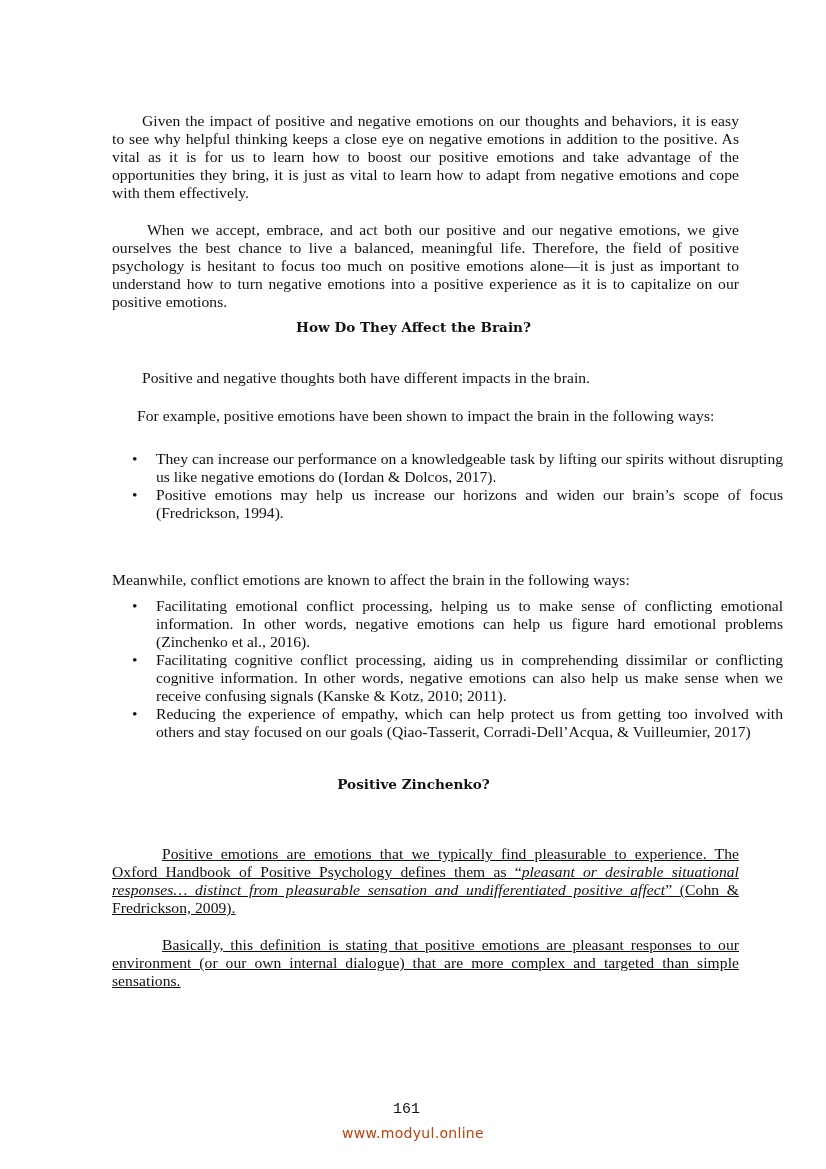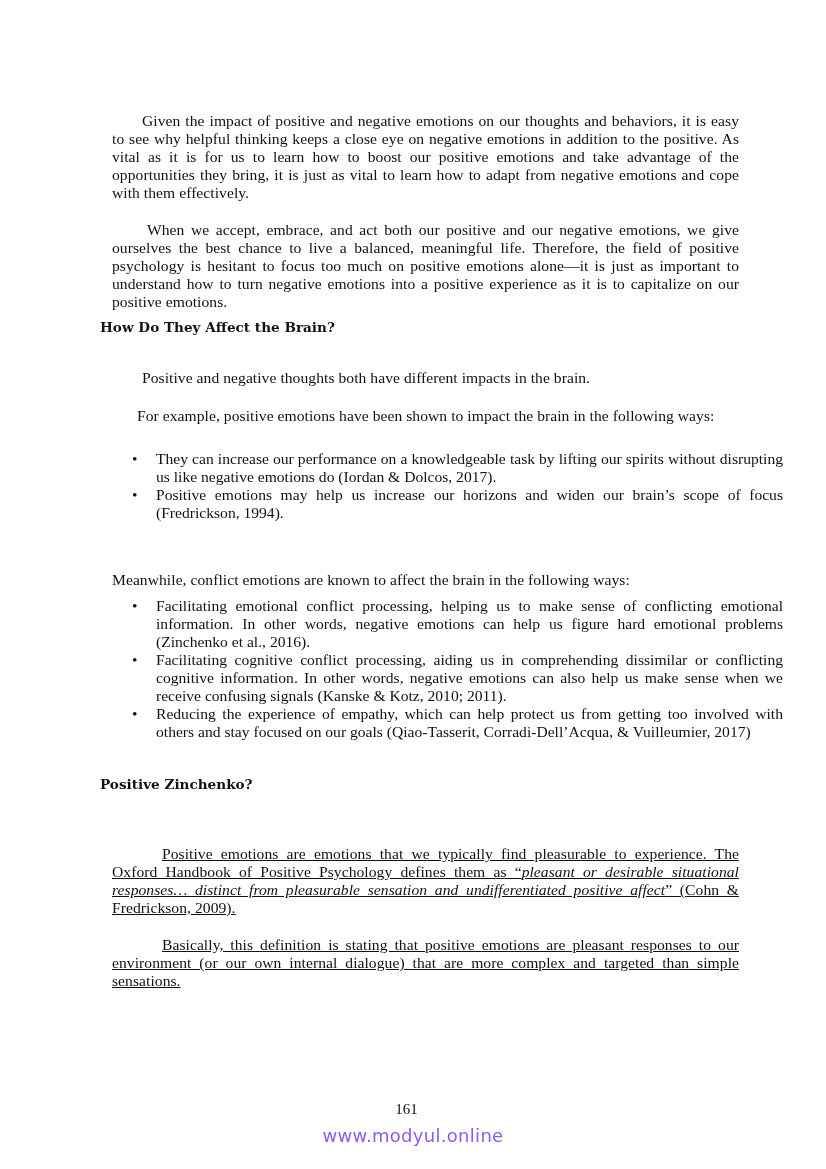--- a/index.html
+++ b/index.html
@@ -32,20 +32,21 @@
     .indent-a { text-indent: 30px; }
     .indent-b { text-indent: 35px; }
     .indent-c { text-indent: 25px; }
     .indent-d { text-indent: 50px; text-decoration: underline; }
     .heading {
       font-family: "DejaVu Serif", serif;
       font-weight: bold;
       font-size: 13.6px;
       line-height: 18px;
       margin: 0;
+      text-align: center;
     }
     ul.bullets {
       list-style: none;
       margin: 0;
       padding: 0 0 0 56px;
     }
     ul.bullets li {
       position: relative;
       font-family: "Liberation Serif", "DejaVu Serif", serif;
       font-size: 15.6px;
@@ -58,33 +59,33 @@
       top: 0;
     }
     em { font-style: italic; }
     .abs { position: absolute; left: 0; width: 627px; }
     .page-number {
       position: absolute;
       top: 1101px;
       left: 0;
       width: 813px;
       text-align: center;
-      font-family: Liberation Serif, serif;
+      font-family: Liberation Mono, monospace;
       font-size: 15px;
       color: #111111;
     }
     .watermark {
       position: absolute;
       top: 1125px;
       left: 0;
       width: 826px;
       text-align: center;
       font-family: "DejaVu Sans", sans-serif;
-      font-size: 18px;
-      color: #8b5cf6;
+      font-size: 14px;
+      color: #c2410c;
       letter-spacing: 0.3px;
     }
   </style>
 </head>
 <body>
 
 <div class="page">
 
   <p class="para indent-a abs" style="top:0px;">Given the impact of positive and negative emotions on our thoughts and behaviors, it is easy to see why helpful thinking keeps a close eye on negative emotions in addition to the positive. As vital as it is for us to learn how to boost our positive emotions and take advantage of the opportunities they bring, it is just as vital to learn how to adapt from negative emotions and cope with them effectively.</p>
 

